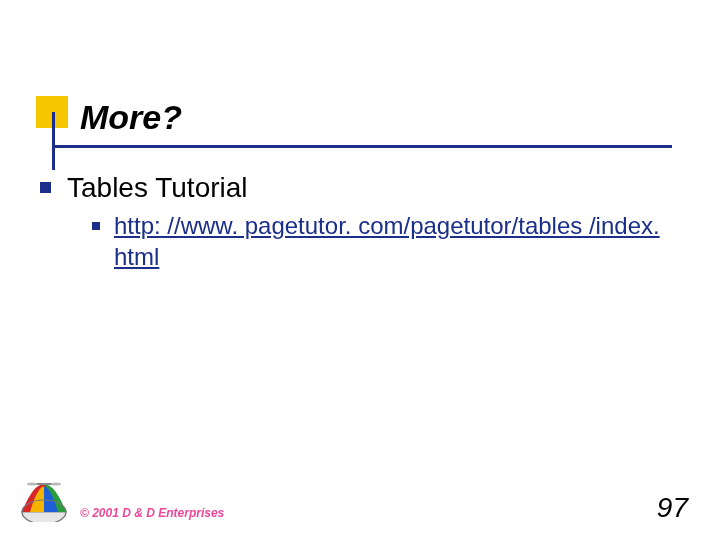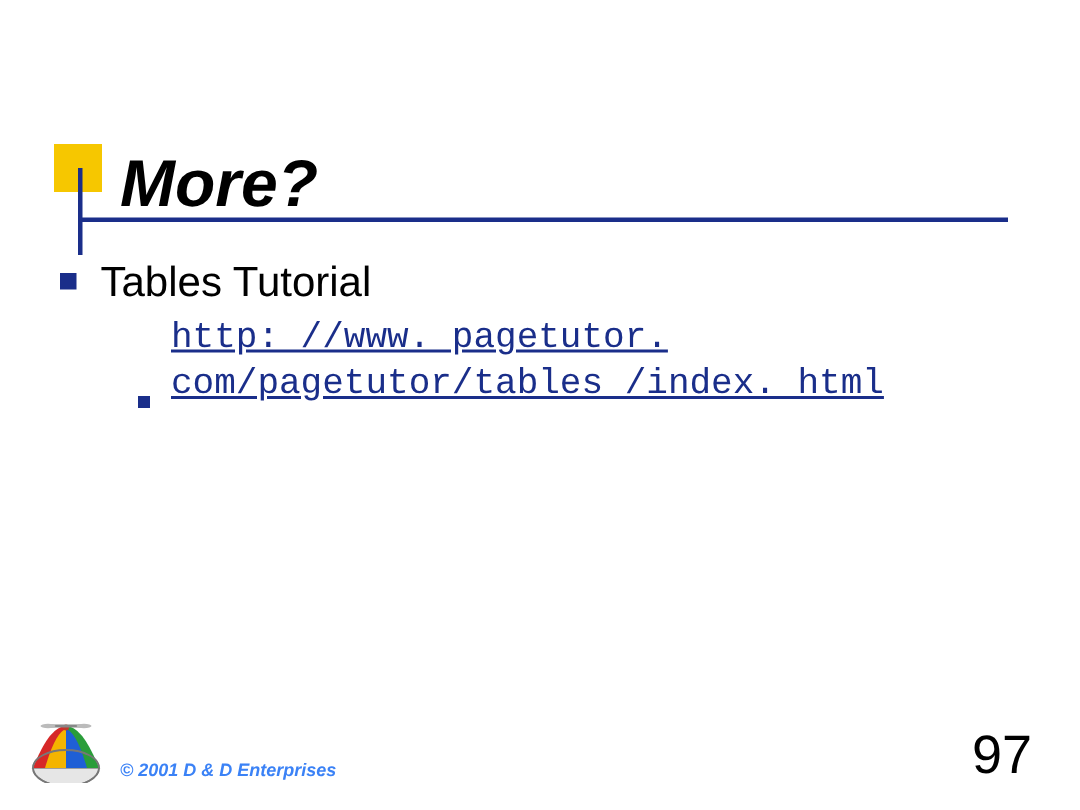--- a/index.html
+++ b/index.html
@@ -39,21 +39,21 @@
     left: 52px;
     top: 112px;
     width: 3px;
     height: 58px;
     background: #1a2e8a; 
   }
   .slide-title {
     position: absolute;
     left: 80px;
     top: 98px;
-    font-size: 44px;
+    font-size: 34px;
     font-weight: bold;
     font-style: italic;
     color: #000;
     font-family: Verdana, Tahoma, Arial, sans-serif;
   }
   .body {
     position: absolute;
     left: 40px;
     top: 170px;
     width: 640px;
@@ -71,24 +71,23 @@
     margin-top: 12px;
     margin-right: 16px;
   }
   .level1-text {
     font-size: 28px;
     color: #000;
     line-height: 1.25;
   }
   .level2 {
     display: flex;
-    align-items: flex-end;
+    align-items: flex-start;
     margin-left: 52px;
     margin-top: 6px;
-    font-family: Liberation Mono, monospace;
   }
   .bullet2 {
     flex-shrink: 0;
     width: 8px;
     height: 8px;
     background: #1a2e8a;
     margin-top: 11px;
     margin-right: 14px;
   }
   .level2-text {
@@ -106,28 +105,29 @@
     width: 52px;
     height: 40px;
   }
   .copyright {
     position: absolute;
     left: 80px;
     bottom: 20px;
     font-size: 12px;
     font-weight: bold;
     font-style: italic;
-    color: #3b82f6;
+    color: #ec4899;
   }
   .page-number {
     position: absolute;
     right: 32px;
     bottom: 16px;
-    font-size: 36px;
+    font-size: 28px;
     color: #000;
+    font-style: italic;
   }
   
   .cap-base{fill:#e6e6e6;stroke:#888;stroke-width:1}
   .p-red{fill:#d62828}
   .p-green{fill:#2a9d3a}
   .p-yellow{fill:#f4b400}
   .p-blue{fill:#1f5fd6}
 </style>
 </head>
 <body>

